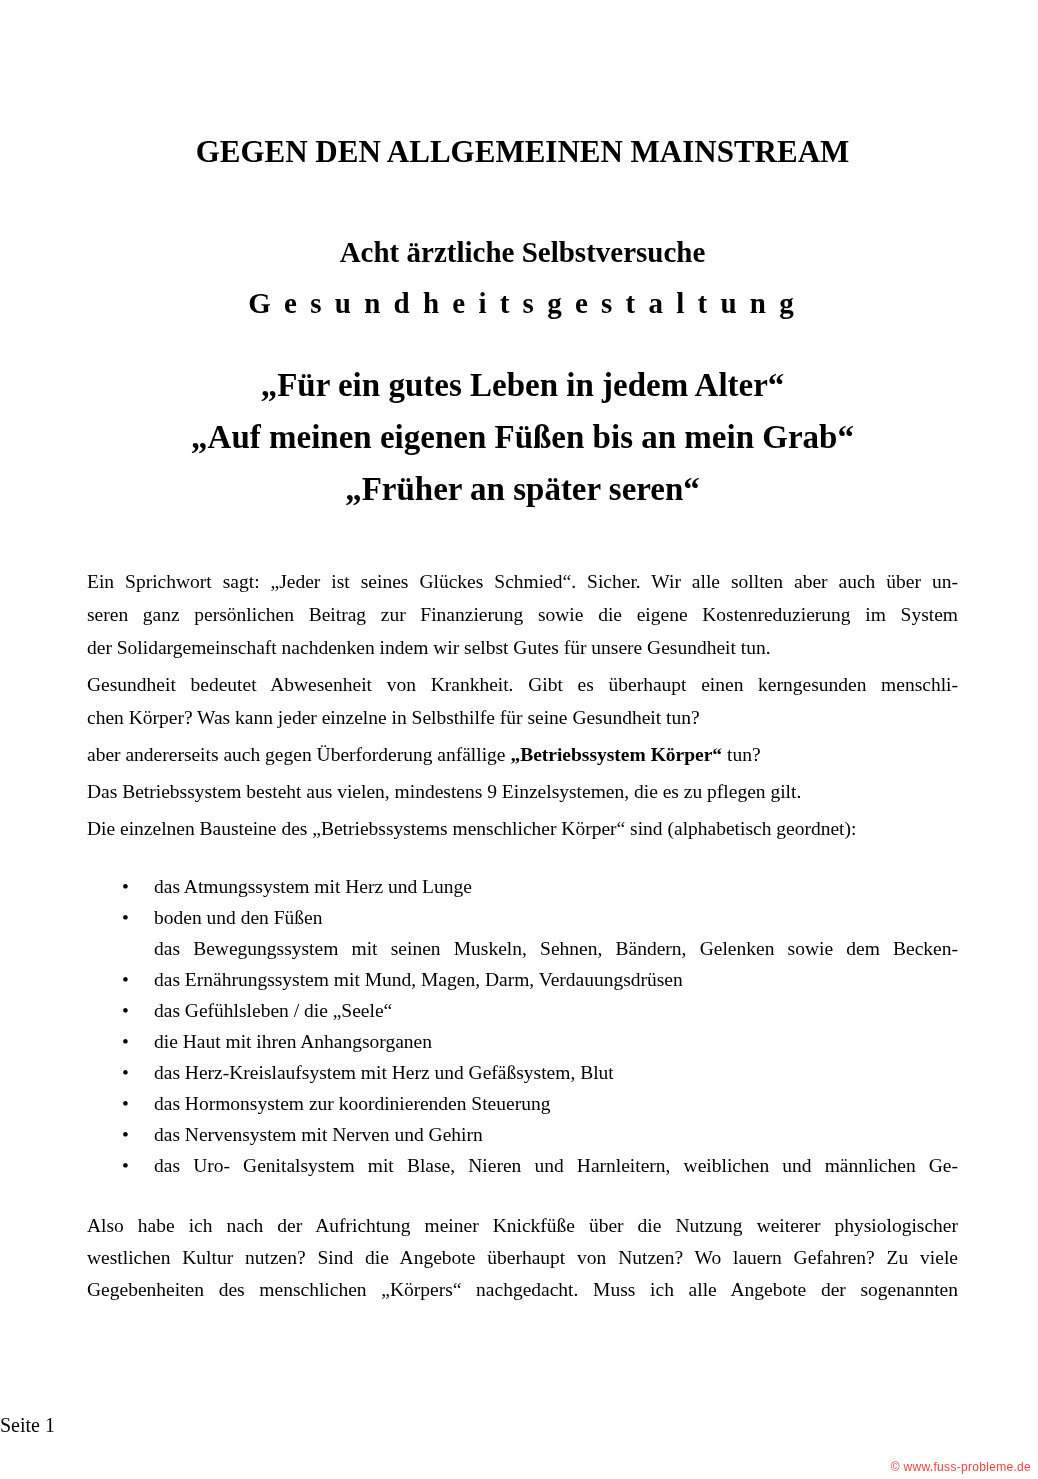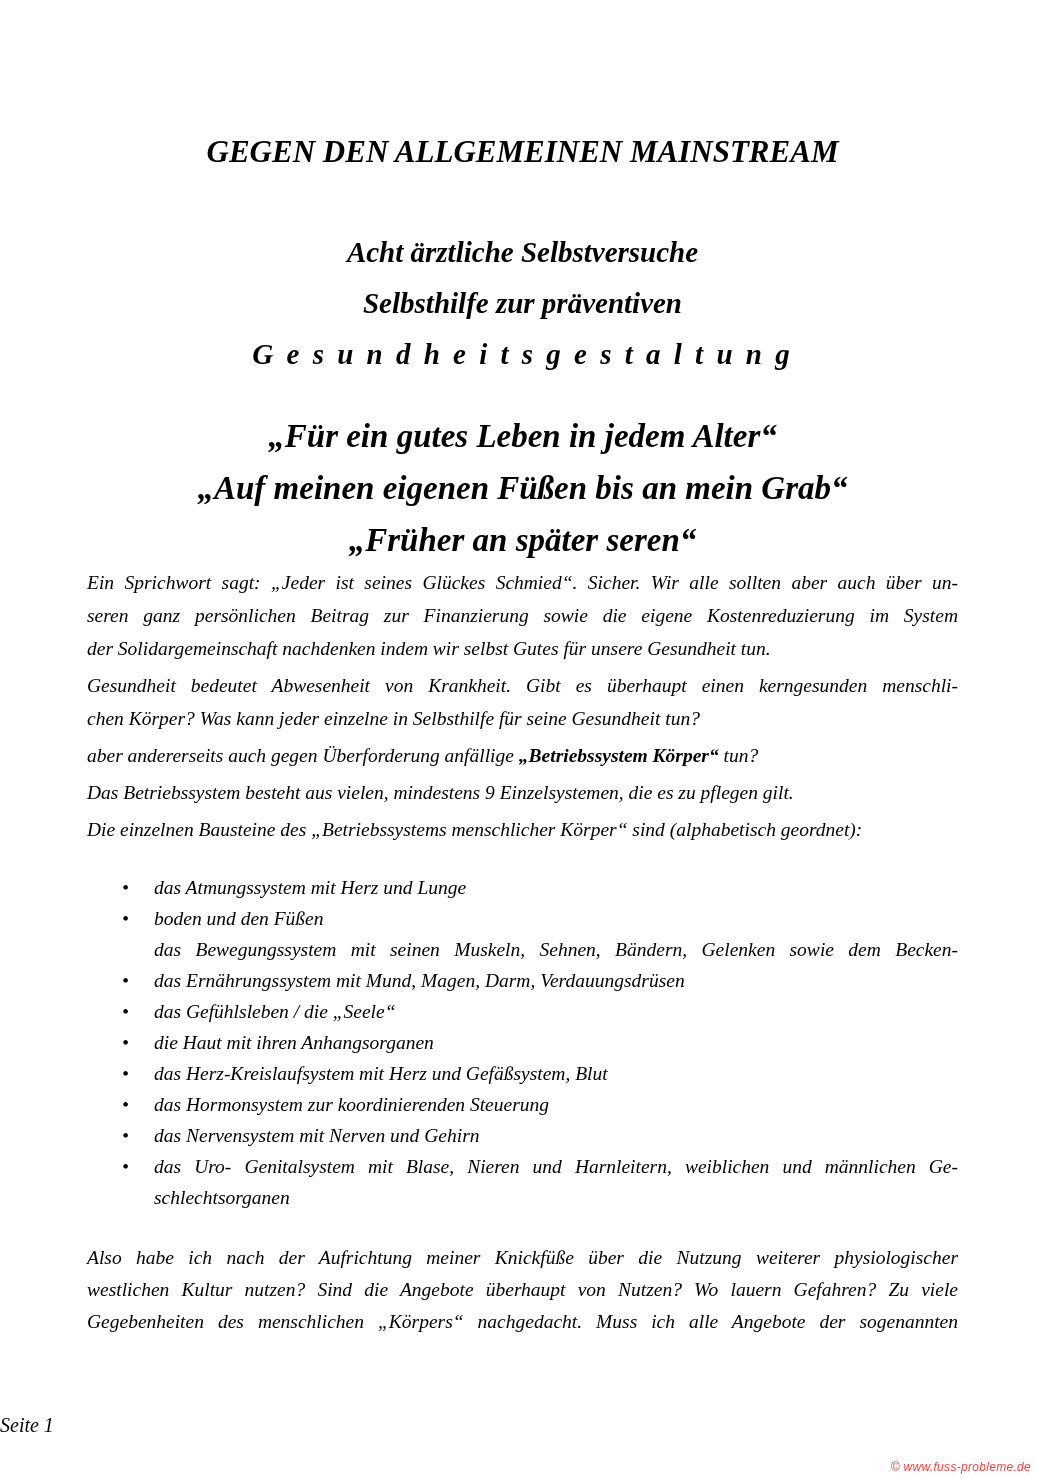--- a/index.html
+++ b/index.html
@@ -4,21 +4,20 @@
 <style>
   html, body { margin: 0; padding: 0; background: #ffffff; }
   .page {
     position: relative;
     width: 1038px;
     height: 1479px;
     background: #ffffff;
     color: #000000;
     font-family: "Liberation Serif", "DejaVu Serif", serif;
     overflow: hidden;
-    font-style: italic;
   }
   .content {
     position: absolute;
     left: 87px;
     top: 0;
     width: 871px;
   }
   .doc-title {
     margin-top: 133px;
     font-size: 31px;
@@ -34,21 +33,21 @@
     text-align: center;
   }
   .subtitle-block .hline.tracked { letter-spacing: 3px; }
   .quote-block { margin-top: 30px; }
   .quote-block .hline {
     font-size: 33px;
     font-weight: bold;
     line-height: 52px;
     text-align: center;
   }
-  .paragraphs { }
+  .paragraphs { margin-top: 50px; }
   .paragraph {
     font-size: 19.5px;
     line-height: 33px;
     margin: 0 0 4px 0;
   }
   .line { text-align: left; }
   .line.just { text-align: justify; text-align-last: justify; }
   .bullet-list { margin-top: 26px; }
   .bullet-item {
     position: relative;
@@ -85,21 +84,20 @@
 </head>
 <body>
 
 <div class="page">
   <div class="content">
 
     <div class="doc-title">GEGEN DEN ALLGEMEINEN MAINSTREAM</div>
 
     <div class="subtitle-block" id="subtitle-block">
         <div class="hline">Acht ärztliche Selbstversuche</div>
-        <div class="hline">Selbsthilfe zur präventiven</div>
         <div class="hline tracked">G e s u n d h e i t s g e s t a l t u n g</div>
       </div>
 
     <div class="quote-block" id="quote-block">
         <div class="hline">„Für ein gutes Leben in jedem Alter“</div>
         <div class="hline">„Auf meinen eigenen Füßen bis an mein Grab“</div>
         <div class="hline">„Früher an später seren“</div>
       </div>
 
     <div class="paragraphs" id="paragraphs">
@@ -153,21 +151,20 @@
           <span class="bullet-dot">•</span>
           <div class="line">das Hormonsystem zur koordinierenden Steuerung</div>
         </div>
         <div class="bullet-item">
           <span class="bullet-dot">•</span>
           <div class="line">das Nervensystem mit Nerven und Gehirn</div>
         </div>
         <div class="bullet-item">
           <span class="bullet-dot">•</span>
           <div class="line just">das Uro- Genitalsystem mit Blase, Nieren und Harnleitern,  weiblichen und männlichen Ge-</div>
-          <div class="line">schlechtsorganen</div>
         </div>
       </div>
 
     <div class="closing" id="closing">
         <div class="paragraph">
           <div class="line just">Also habe ich nach der Aufrichtung meiner Knickfüße über die Nutzung weiterer physiologischer</div>
           <div class="line just">westlichen Kultur nutzen? Sind die Angebote überhaupt von Nutzen? Wo lauern Gefahren? Zu viele</div>
           <div class="line just">Gegebenheiten des menschlichen „Körpers“ nachgedacht. Muss ich alle Angebote der sogenannten</div>
         </div>
       </div>

